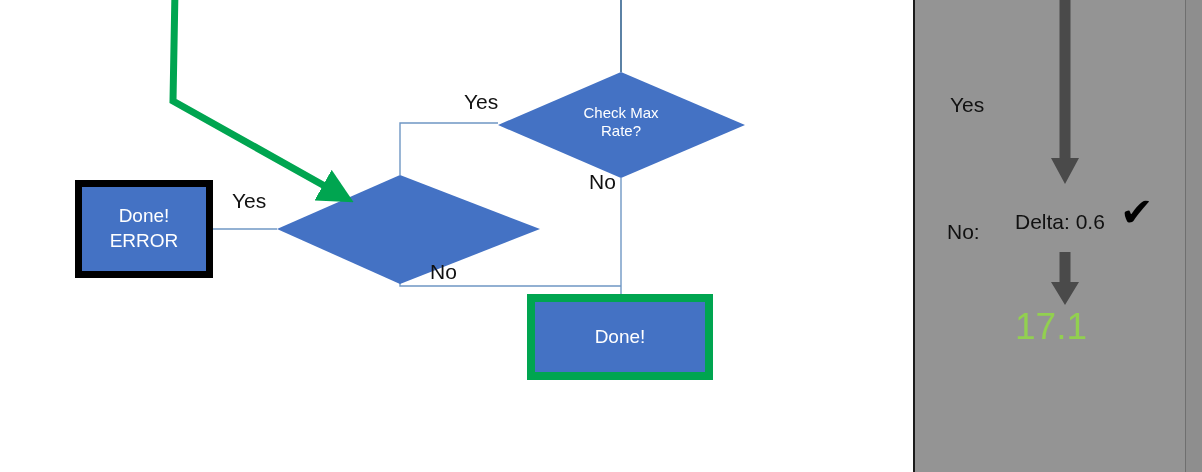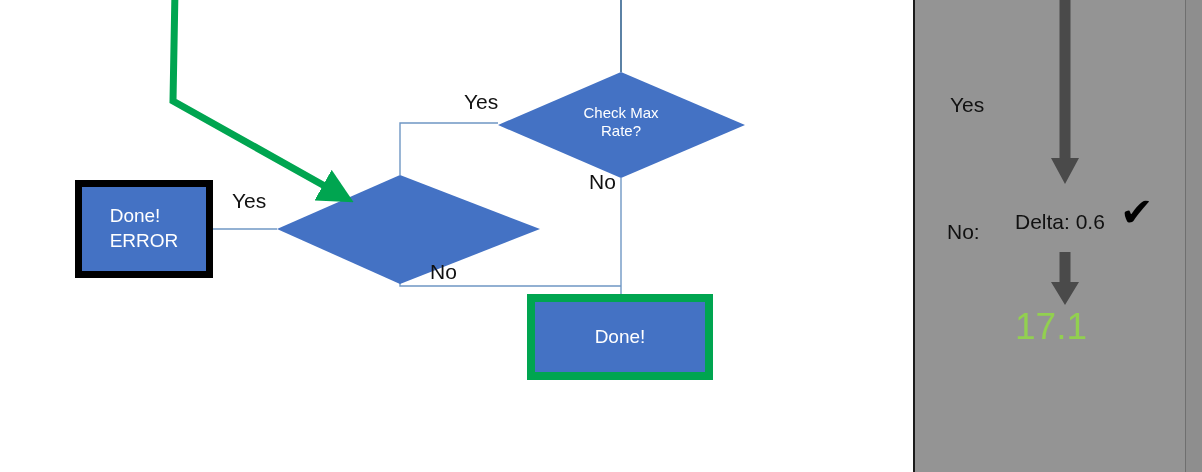--- a/index.html
+++ b/index.html
@@ -59,20 +59,21 @@
     white-space: nowrap;
   }
 
   
   .box {
     position: absolute;
     background: #4472c4;
     display: flex;
     align-items: center;
     justify-content: center;
+    text-align: center;
     color: #ffffff;
   }
   #box-error {
     left: 75px;
     top: 180px;
     width: 124px;
     height: 84px;
     border: 7px solid #000000;
     font-size: 19px;
     line-height: 1.3;

